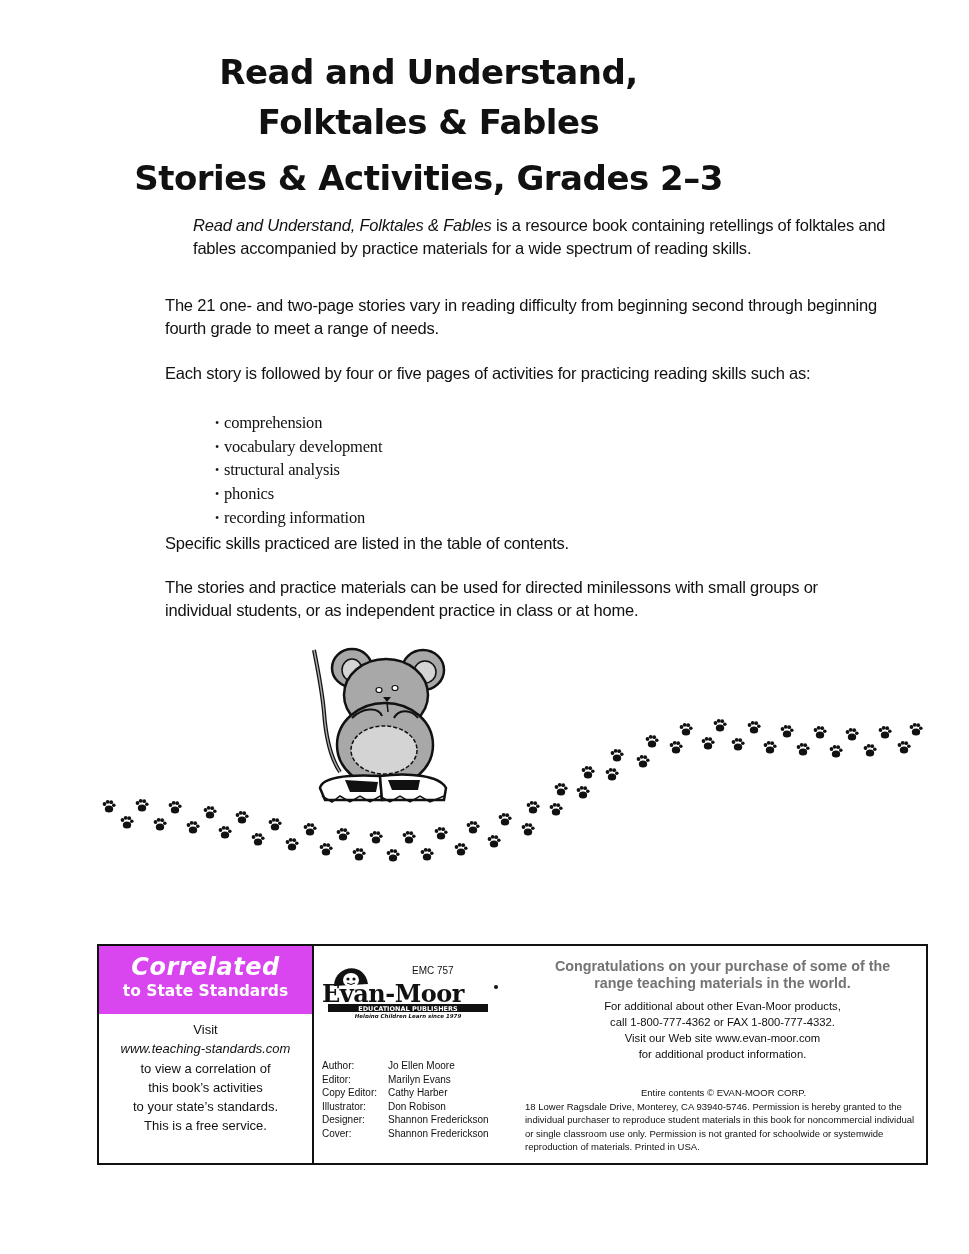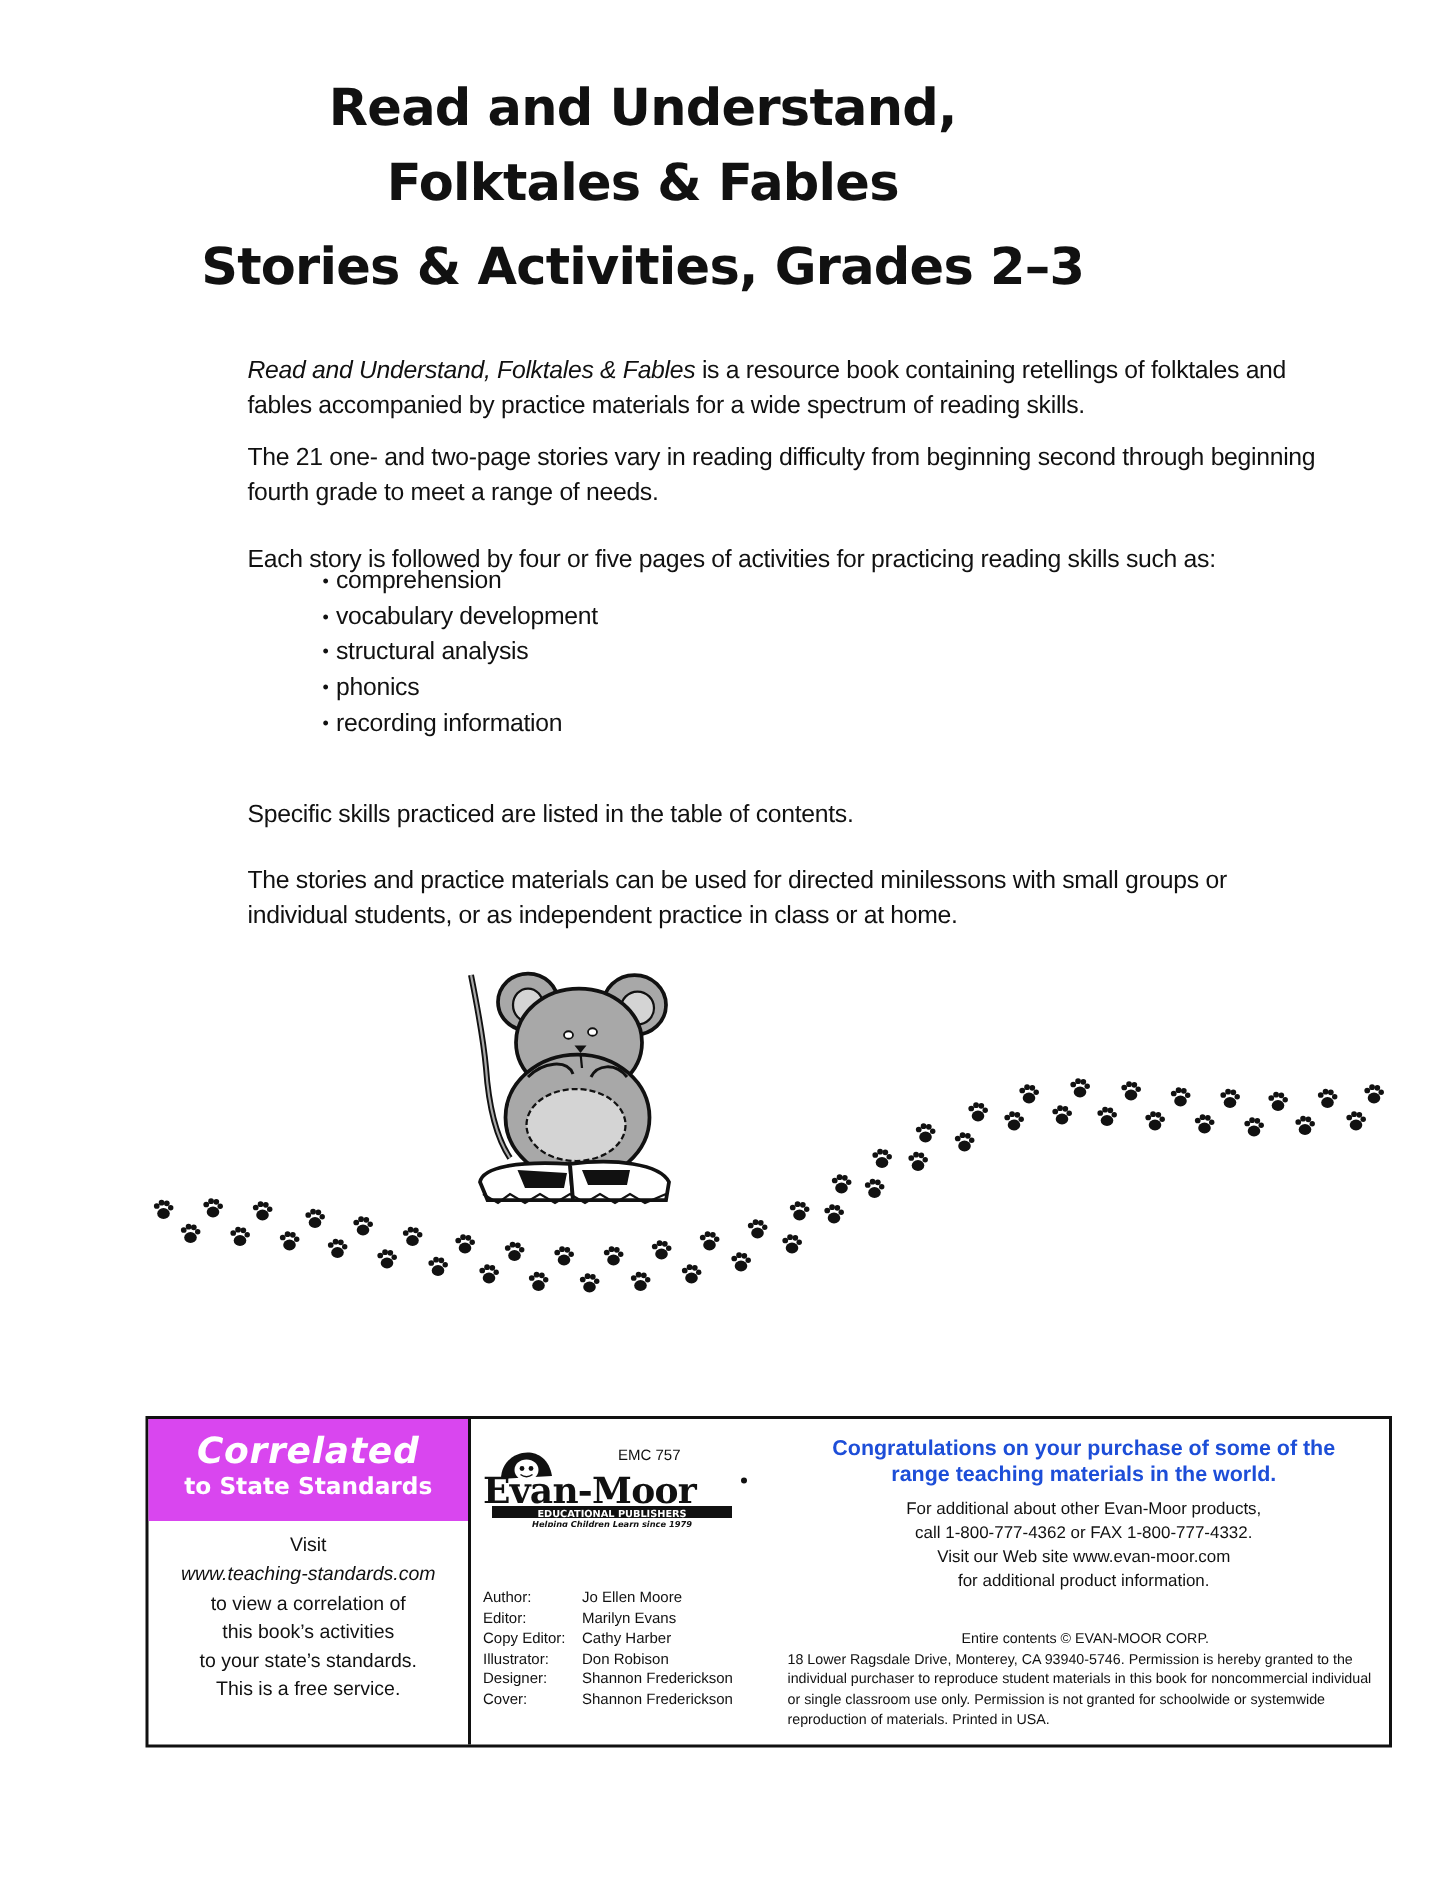--- a/index.html
+++ b/index.html
@@ -13,25 +13,25 @@
   }
   .t1 { top: 52px; }
   .t2 { top: 102px; }
   .t3 { top: 158px; }
 
   .body-text {
     position: absolute; left: 165px; width: 720px;
     font-family: "Liberation Sans", sans-serif; font-size: 16.5px; line-height: 23px;
     color: #111; letter-spacing: -0.2px;
   }
-  .p1 { top: 236px; }
+  .p1 { top: 214px; margin-left: 28px; }
   .p2 { top: 294px; }
   .p3 { top: 362px; }
-  .bullets { position: absolute; left: 215px; top: 376px; margin: 0; padding: 0; list-style: none;
-    font-family: Liberation Sans, sans-serif; font-size: 16.5px; line-height: 22.7px; color: #111; letter-spacing: -0.2px; }
+  .bullets { position: absolute; left: 215px; top: 412px; margin: 0; padding: 0; list-style: none;
+    font-family: Liberation Serif, serif; font-size: 16.5px; line-height: 22.7px; color: #111; letter-spacing: -0.2px; }
   .bullets li::before { content: "\2022"; font-size: 12px; margin-right: 5px; position: relative; top: -1px; }
   .p4 { top: 532px; }
   .p5 { top: 576px; }
   em { font-style: italic; }
 
   .illustration { position: absolute; left: 95px; top: 635px; width: 845px; height: 240px; }
 
   .footer-box {
     position: absolute; left: 97px; top: 944px; width: 831px; height: 221px;
     border: 2px solid #111; box-sizing: border-box;
@@ -46,21 +46,21 @@
   .col1-body .url { font-style: italic; }
 
   .col2 { position: absolute; left: 215px; top: 0; width: 205px; height: 100%; }
   .logo { position: absolute; left: 6px; top: 8px; width: 182px; height: 64px; }
   .emc { position: absolute; left: 98px; top: 19px; font-family: "Liberation Sans", sans-serif; font-size: 10px; color: #111; }
   .credits { position: absolute; left: 8px; top: 113px; font-family: "Liberation Sans", sans-serif; font-size: 10px; line-height: 13.5px; color: #111; }
   .credits .row { display: flex; }
   .credits .lbl { width: 66px; }
 
   .col3 { position: absolute; left: 420px; top: 0; right: 0; height: 100%; text-align: center; }
-  .congrats { font-family: "Liberation Sans", sans-serif; font-weight: bold; font-size: 14.3px; line-height: 17px; margin-top: 12px; color: #1d4ed8; }
+  .congrats { font-family: "Liberation Sans", sans-serif; font-weight: bold; font-size: 14.3px; line-height: 17px; margin-top: 12px; color: #737373; }
   .info { font-family: "Liberation Sans", sans-serif; font-size: 11.3px; line-height: 16px; margin-top: 6px; color: #111; }
   .legal { position: absolute; left: 6px; right: 4px; top: 140px; font-family: "Liberation Sans", sans-serif; font-size: 9.5px; line-height: 13.5px; color: #111; }
   .legal .l0 { text-align: center; }
   .legal .lp { text-align: left; }
 </style>
 </head>
 <body>
 
 <div class="page">
 

